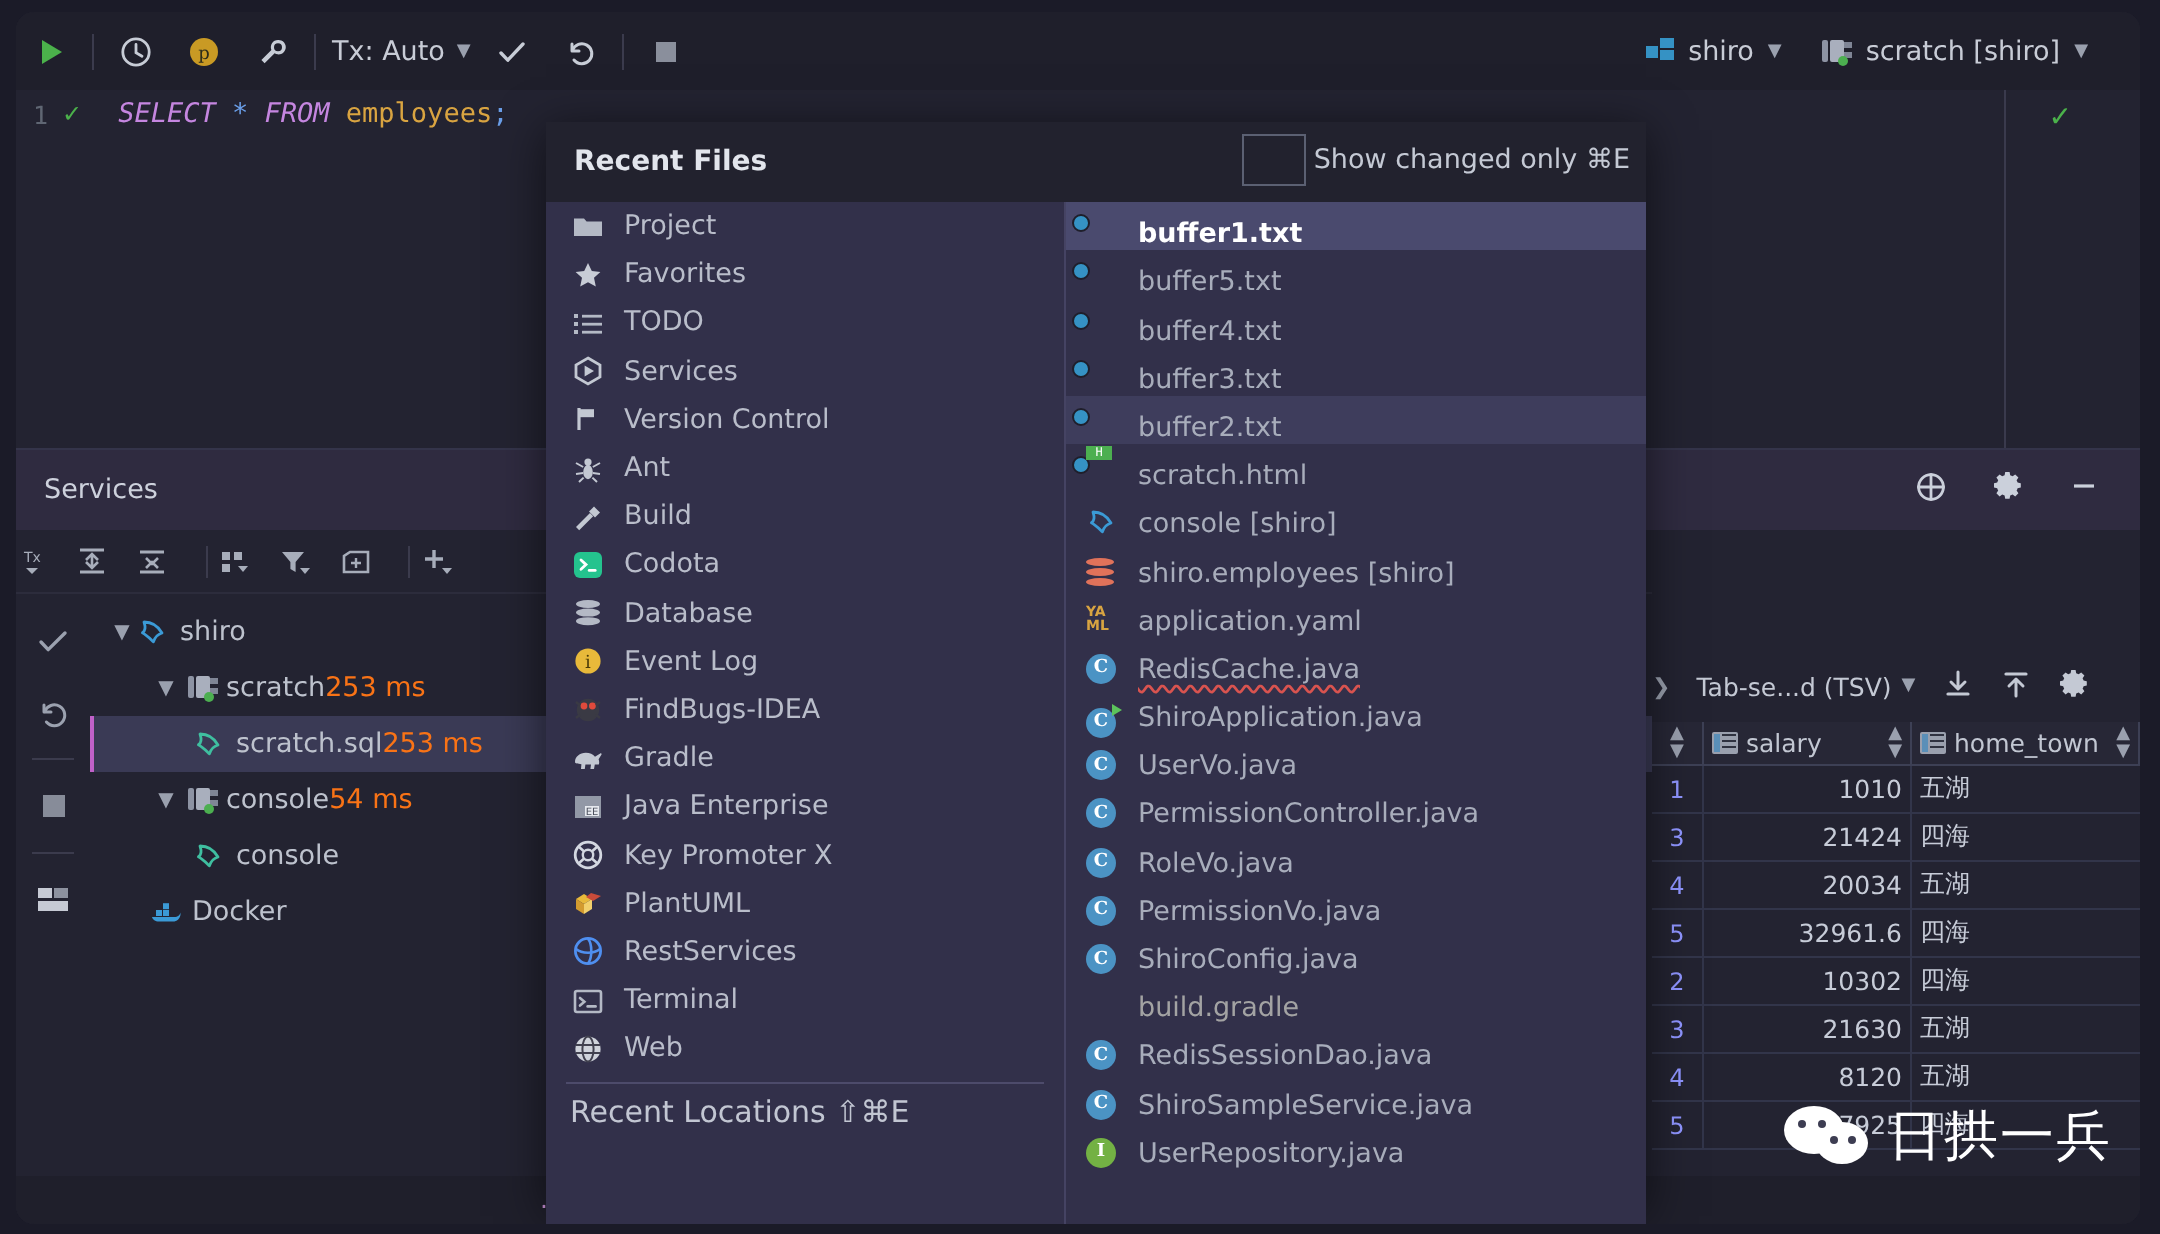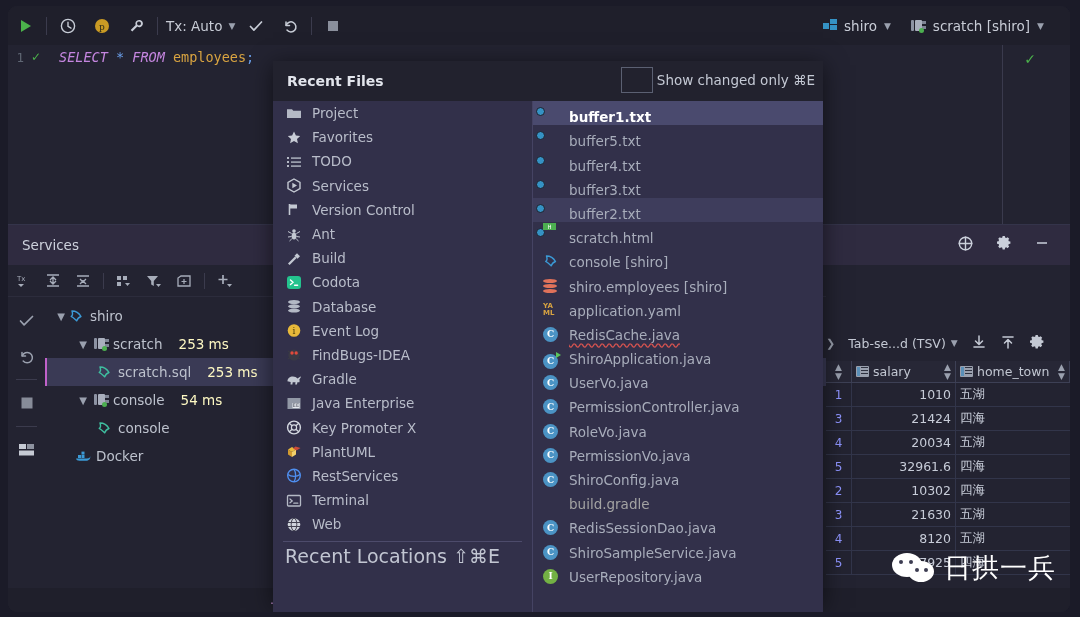--- a/index.html
+++ b/index.html
@@ -131,21 +131,21 @@
   .svc-title {
     color: #cdd1dc; font-size: 13.5px; padding-left: 14px;
   }
   .svc-toolbar {
     position: absolute; left: 0; top: 40px; width: 818px; height: 32px;
     border-bottom: 1px solid #2c2c3c;
     display: flex; align-items: center;
   }
   .svc-tool {
     width: 30px; height: 32px;
-    display: flex; align-items: center; justify-content: center;
+    display: flex; align-items: center; justify-content: flex-start;
     color: #a3a3a3;
   }
   .svc-vsep { width: 1px; height: 16px; background: #3b3b4d; margin: 0 5px; }
 
   .svc-sidebar {
     position: absolute; left: 0; top: 72px; width: 37px; height: 302px;
     display: flex; flex-direction: column; align-items: center;
     padding-top: 6px; gap: 2px;
   }
   .svc-sbtn {
@@ -160,21 +160,21 @@
     padding-top: 5px;
   }
   .tree-row {
     height: 28px; display: flex; align-items: center;
     color: #bdc2cd; font-size: 13.5px; position: relative;
   }
   .tree-row .arrow {
     width: 16px; text-align: center; color: #9aa0ae; font-size: 10px; flex: none;
   }
   .tree-row .lbl { margin-left: 4px; }
-  .tree-row .ms { margin-left: 16px; color: #fef9c3; }
+  .tree-row .ms { margin-left: 0; color: #f97316; }
   .tree-row.sel {
     background: #3a3a55;
   }
   .tree-row.sel::before {
     content: ""; position: absolute; left: 0; top: 0;
     width: 2px; height: 28px; background: #c061c9;
   }
 
   .ico-dolphin {
     width: 17px; height: 15px; flex: none; position: relative;
@@ -295,21 +295,21 @@
   }
   .menu-ico {
     width: 17px; height: 15px; flex: none;
     display: flex; align-items: center; justify-content: center;
   }
   .menu-div {
     height: 1px; background: #4d4b6b; margin: 5px 10px 0 10px;
   }
   .recent-loc {
     height: 28px; display: flex; align-items: center;
-    padding-left: 12px; color: #c2c6d2; font-size: 19px; gap: 6px;
+    padding-left: 12px; color: #c2c6d2; font-size: 15px; gap: 6px;
   }
 
   .file-item {
     height: 24.2px; display: flex; align-items: flex-end; gap: 9px;
     padding-left: 10px; font-size: 13.5px; color: #a8adbb;
   }
   .file-item.sel-strong { background: #4a4a6e; color: #ffffff; font-weight: bold; }
   .file-item.sel-soft { background: #3e3d5c; }
   .file-ico {
     width: 17px; height: 16px; flex: none; position: relative;

